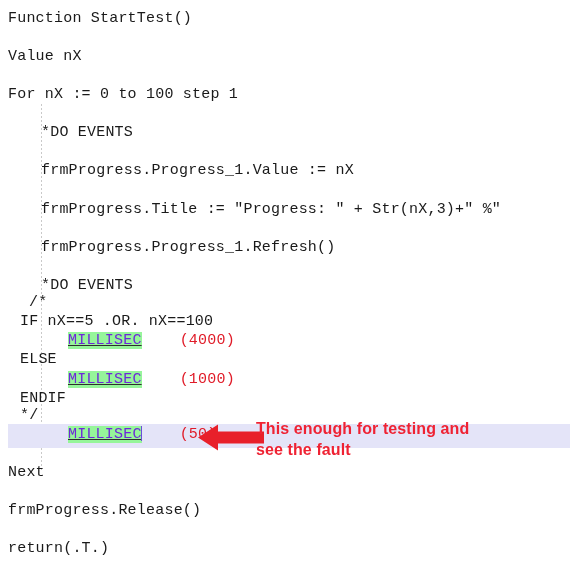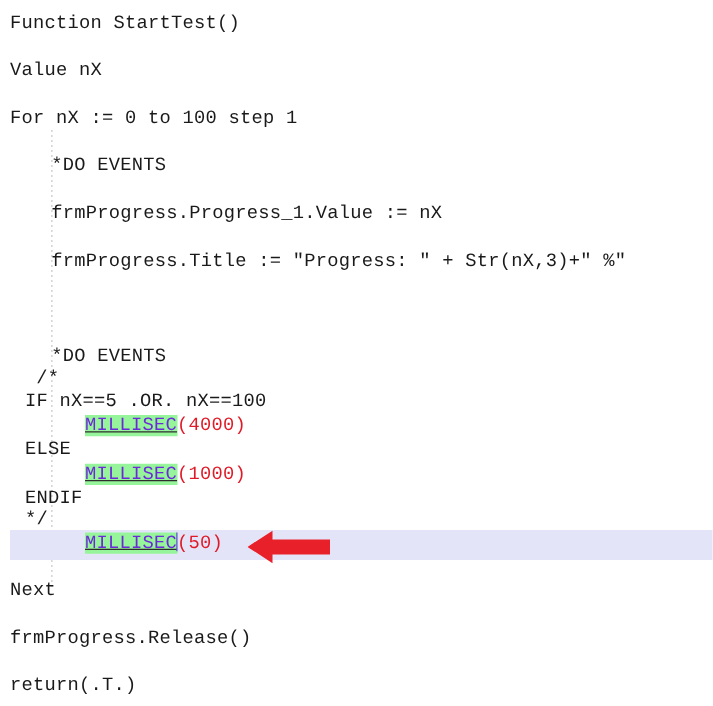--- a/index.html
+++ b/index.html
@@ -62,20 +62,21 @@
   .tok-hl {
     background: #96f59a;
     text-decoration: underline;
     text-decoration-color: #2e2e2e;
     text-decoration-thickness: 1px;
     text-underline-offset: 1px;
     color: #6d28d9;
   }
   .tok-paren {
     color: #e01b28;
+    padding-left: 38px;
   }
 
   .caret {
     display: inline-block;
     width: 1px;
     height: 15px;
     vertical-align: -3px;
     background: #6a4fd8;
     margin: 0 -0.5px;
   }
@@ -112,20 +113,21 @@
   <div class="indent-guide"></div>
 
   <div class="active-line-band"></div>
 
   <div class="code-line" style="top:10px;left:8px;">Function StartTest()</div>
   <div class="code-line" style="top:48px;left:8px;">Value nX</div>
   <div class="code-line" style="top:86px;left:8px;">For nX := 0 to 100 step 1</div>
   <div class="code-line" style="top:124px;left:41px;">*DO EVENTS</div>
   <div class="code-line" style="top:162px;left:41px;">frmProgress.Progress_1.Value := nX</div>
   <div class="code-line" style="top:201px;left:41px;">frmProgress.Title := "Progress: " + Str(nX,3)+" %"</div>
+  <div class="code-line" style="top:239px;left:41px;">frmProgress.Progress_1.Refresh()</div>
   <div class="code-line" style="top:277px;left:41px;">*DO EVENTS</div>
   <div class="code-line" style="top:294px;left:29px;">/*</div>
   <div class="code-line" style="top:313px;left:20px;">IF nX==5 .OR. nX==100</div>
   <div class="code-line" style="top:351px;left:20px;">ELSE</div>
   <div class="code-line" style="top:390px;left:20px;">ENDIF</div>
   <div class="code-line" style="top:407px;left:20px;">*/</div>
   <div class="code-line" style="top:464px;left:8px;">Next</div>
   <div class="code-line" style="top:540px;left:8px;">return(.T.)</div>
   <div class="code-line" style="top:502px;left:8px;">frmProgress.Release()</div>
 
@@ -134,14 +136,16 @@
   <div class="code-line" style="top:371px;left:68px;"><span class="tok-hl">MILLISEC</span><span class="tok-paren">(1000)</span></div>
 
   <div class="code-line" style="top:426px;left:68px;"><span class="tok-hl">MILLISEC</span><span class="caret"></span><span class="tok-paren">(50)</span></div>
 
   <div class="arrow-annotation">
     <svg width="66" height="27" viewBox="0 0 66 27" xmlns="http://www.w3.org/2000/svg" aria-hidden="true">
       <path d="M0,13.5 L20,0.5 L20,7.5 L66,7.5 L66,19.5 L20,19.5 L20,26.5 Z" fill="#e8202a"></path>
     </svg>
   </div>
 
+  <div class="note-text">This enough for testing and
+see the fault</div>
 
 </div>
 
 </body></html>

